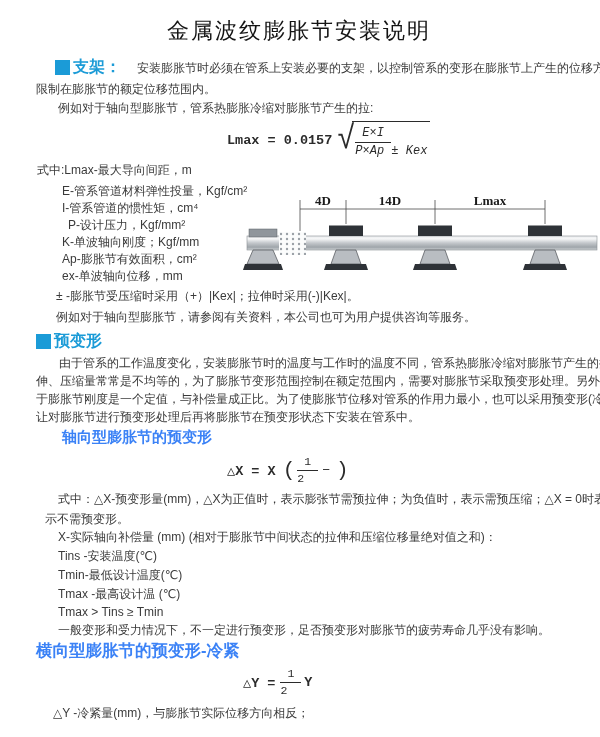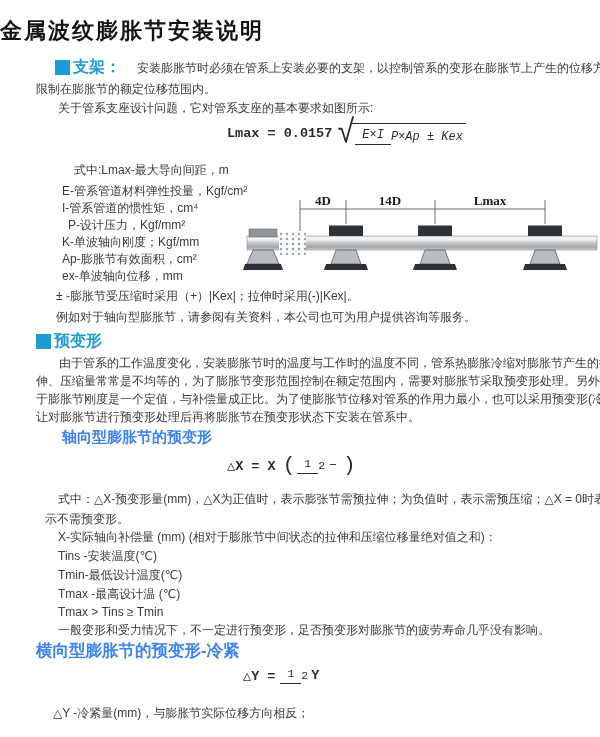--- a/index.html
+++ b/index.html
@@ -3,70 +3,70 @@
 <meta charset="utf-8">
 <style>
   html,body{margin:0;padding:0;}
   body{
     width:600px;height:737px;background:#ffffff;position:relative;overflow:hidden;
     font-family:"Liberation Sans","DejaVu Sans",sans-serif;color:#3a3a3a;
   }
   .abs{position:absolute;white-space:nowrap;}
   .t{font-size:12px;color:#3a3a3a;line-height:1.2;}
   .title{
-    width:598px;font-size:22px;font-weight:bold;color:#141414;
+    width:598px;text-align:center;font-size:22px;font-weight:normal;color:#141414;
     letter-spacing:2px;
   }
   .sec-head{display:flex;align-items:baseline;}
   .sq{
     display:inline-block;width:15px;height:15px;background:#1b9bd7;
     align-self:center;margin-right:3px;flex:0 0 auto;
   }
   .sec-label{font-size:16px;font-weight:bold;color:#1b9bd7;margin-right:16px;}
   .sub-head{font-weight:bold;color:#3b82f6;}
   .formula{display:flex;align-items:center;font-family:Liberation Mono, monospace;color:#2b2b2b;}
   .f-lhs{font-weight:bold;font-size:13.5px;margin-right:5px;}
   .sqrt{display:inline-flex;align-items:center;}
   .sqrt-sign{font-size:30px;line-height:0.85;font-weight:400;margin-right:-3px;transform:scaleY(1.1);}
   .sqrt-body{border-top:1.5px solid #2b2b2b;padding:1px 3px 0 3px;}
-  .frac{display:inline-flex;flex-direction:row;align-items:flex-end;font-style:italic;font-size:12px;line-height:1.25;}
+  .frac{display:inline-flex;flex-direction:column;align-items:flex-start;font-style:italic;font-size:12px;line-height:1.25;}
   .frac .num{border-bottom:1px solid #2b2b2b;padding:0 7px 1px 7px;}
   .frac .den{padding-top:1px;}
   .frac.upright{font-style:normal;}
   .frac.small{font-size:11.5px;}
   .paren{font-size:21px;line-height:1;margin:0 2px;font-weight:400;}
   .f-op{margin:0 4px;font-size:13px;}
 </style>
 </head>
 <body>
 
 <div class="abs title" style="top:16px;left:0;">金属波纹膨胀节安装说明</div>
 
 <div class="abs sec-head" style="left:55px;top:57px;">
   <span class="sq"></span>
   <span class="sec-label">支架：</span>
   <span class="t">安装膨胀节时必须在管系上安装必要的支架，以控制管系的变形在膨胀节上产生的位移方向并</span>
 </div>
 <div class="abs t" style="left:36px;top:82px;">限制在膨胀节的额定位移范围内。</div>
-<div class="abs t" style="left:58px;top:101px;">关于管系支座设计问题，它对管系支座的基本要求如图所示:</div>
+<div class="abs t" style="left:58px;top:101px;">例如对于轴向型膨胀节，管系热膨胀冷缩对膨胀节产生的拉:</div>
 
 <div class="abs formula" style="left:227px;top:121px;">
   <span class="f-lhs">Lmax = 0.0157</span>
   <span class="sqrt">
     <span class="sqrt-sign">√</span>
     <span class="sqrt-body">
       <span class="frac">
         <span class="num">E×I</span>
         <span class="den">P×Ap ± Kex</span>
       </span>
     </span>
   </span>
 </div>
 
-<div class="abs t" style="left:37px;top:163px;margin-left:37px;">式中:Lmax-最大导向间距，m</div>
+<div class="abs t" style="left:37px;top:163px;">式中:Lmax-最大导向间距，m</div>
 <div class="abs t" style="left:62px;top:184px;">E-管系管道材料弹性投量，Kgf/cm²</div>
 <div class="abs t" style="left:62px;top:201px;">I-管系管道的惯性矩，cm⁴</div>
 <div class="abs t" style="left:68px;top:218px;">P-设计压力，Kgf/mm²</div>
 <div class="abs t" style="left:62px;top:235px;">K-单波轴向刚度；Kgf/mm</div>
 <div class="abs t" style="left:62px;top:252px;">Ap-膨胀节有效面积，cm²</div>
 <div class="abs t" style="left:62px;top:269px;">ex-单波轴向位移，mm</div>
 <div class="abs t" style="left:56px;top:289px;">± -膨胀节受压缩时采用（+）|Kex|；拉伸时采用(-)|Kex|。</div>
 <div class="abs t" style="left:56px;top:310px;">例如对于轴向型膨胀节，请参阅有关资料，本公司也可为用户提供咨询等服务。</div>
 
 <svg class="abs" style="left:243px;top:192px;" width="356" height="96" viewBox="0 0 356 96">

